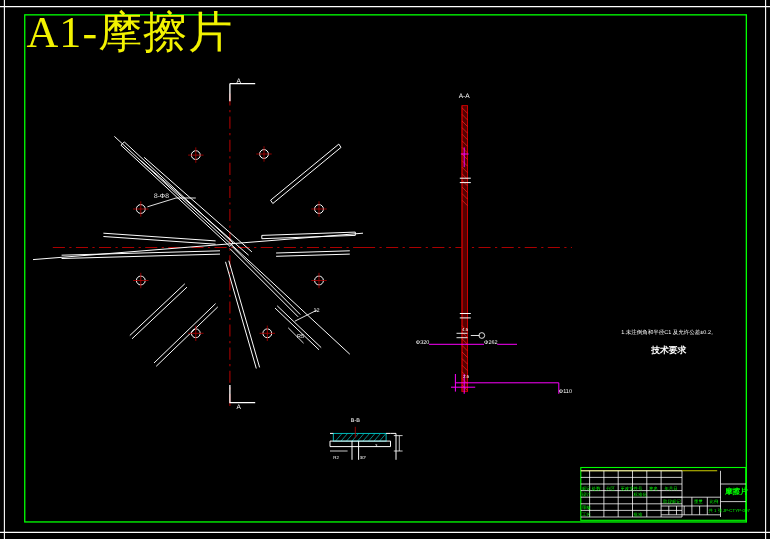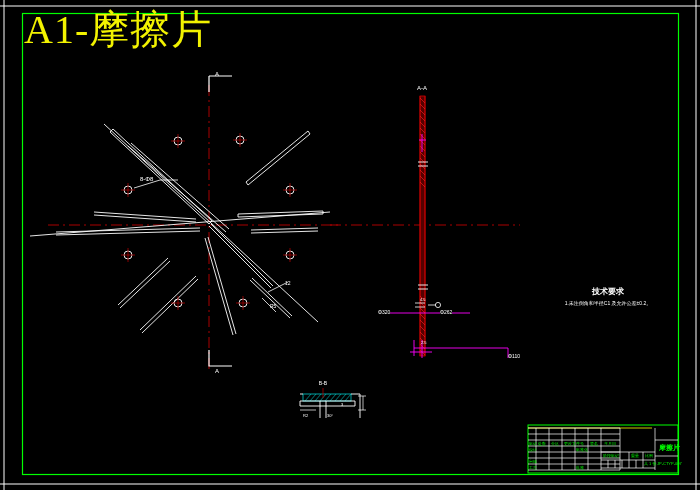--- a/index.html
+++ b/index.html
@@ -14,21 +14,21 @@
     letter-spacing:1px;
     white-space:nowrap;
     font-weight:400;
   }
   .lbl{position:absolute;color:#ffffff;font-family:"Liberation Sans",sans-serif;white-space:nowrap;}
   .lbl-green{position:absolute;color:#00ff00;font-family:"Liberation Sans",sans-serif;white-space:nowrap;}
   .t4{font-size:4px;line-height:5px;}
   .t5{font-size:5px;line-height:6px;}
   .t6{font-size:6px;line-height:7px;}
   .t7{font-size:7px;line-height:8px;}
-  .t8{font-size:8px;line-height:9px;}
+  .t8{font-size:8px;line-height:9px;margin-top:27px;}
   .ctr{text-align:center;transform:translateX(-50%);}
 </style>
 </head>
 <body>
 
 <div id="root">
 
   <svg id="cad" viewBox="0 0 700 490">
 
     <g>

